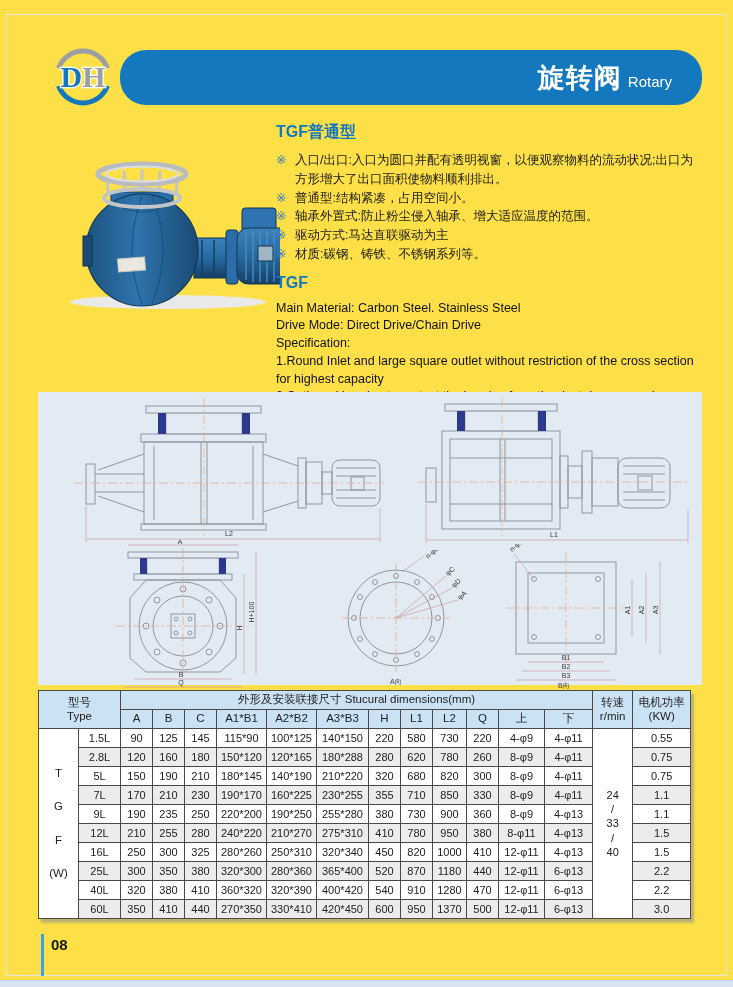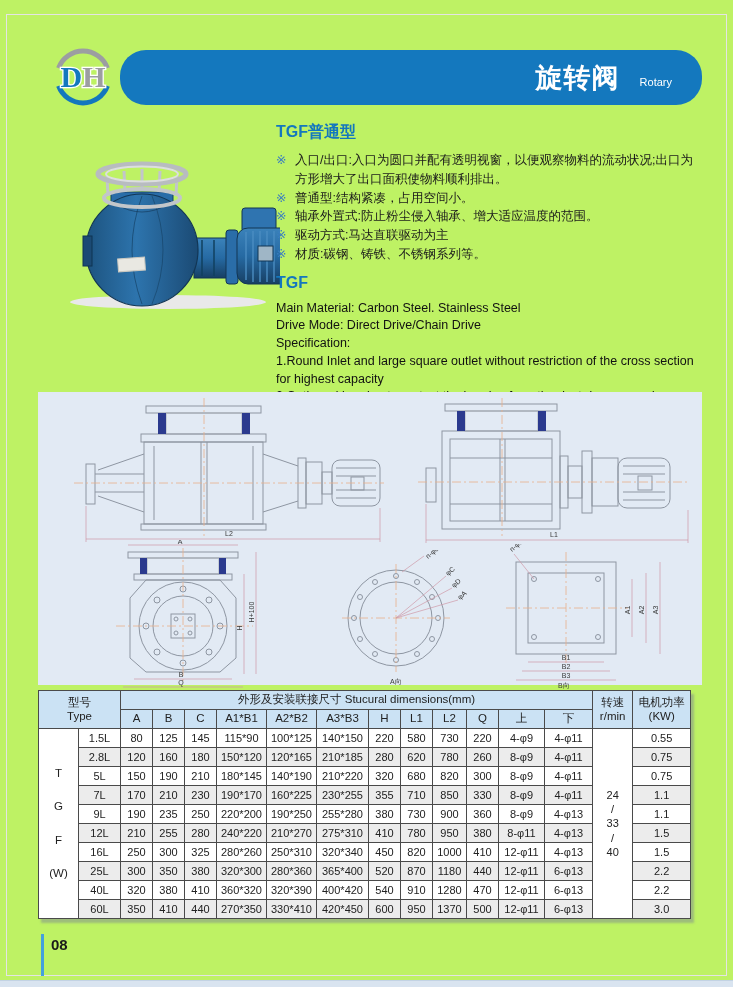--- a/index.html
+++ b/index.html
@@ -1,27 +1,27 @@
 <!DOCTYPE html>
 <html><head>
 <meta charset="utf-8">
 <style>
   * { margin:0; padding:0; box-sizing:border-box; }
   html,body { background:#fff; }
   body { font-family:"Liberation Sans","DejaVu Sans",sans-serif; color:#222; }
-  .page { position:relative; width:733px; height:987px; background:#bef264; overflow:hidden; }
+  .page { position:relative; width:733px; height:987px; background:#fde047; overflow:hidden; }
   .page-frame { position:absolute; left:6px; top:14px; width:721px; height:962px; border:1px solid #e4e4e4; pointer-events:none; }
   .bottom-strip { position:absolute; left:0; bottom:0; width:733px; height:7px; background:#d9e4f0; border-top:1px solid #c3d3e3; }
 
   
   .logo { position:absolute; left:52px; top:45px; width:62px; height:62px; }
   .banner { position:absolute; left:120px; top:50px; width:582px; height:55px; background:#1478be; border-radius:26px;
             display:flex; align-items:center; justify-content:flex-end; padding-right:30px; color:#fff; }
   .banner .zh { font-size:27px; font-weight:bold; letter-spacing:1px;text-align:right; }
-  .banner .en { font-size:11px; margin-left:20px; padding-top:8px; }
+  .banner .en { font-size:15px; margin-left:6px; padding-top:8px; }
 
   
   .photo { position:absolute; left:56px; top:144px; width:224px; height:170px; }
 
   
   .txtcol { position:absolute; left:276px; top:122px; width:420px; }
   .h-blue { color:#1377be; font-size:16px; font-weight:bold; margin-bottom:8px; }
   ul.bullets { list-style:none; margin-bottom:10px; }
   ul.bullets li { position:relative; padding-left:19px; font-size:12.5px; line-height:1.5; color:#1a1a1a; }
   ul.bullets li .mk { position:absolute; left:0; top:0; color:#3a7ec0; }
@@ -380,21 +380,21 @@
         <th>下</th>
       </tr>
     </thead>
     <tbody>
         <tr>
           <td rowspan="10" class="series-cell">T
 G
 F
 (W)</td>
           <td>1.5L</td>
-          <td>80</td>
+          <td>90</td>
           <td>125</td>
           <td>145</td>
           <td>115*90</td>
           <td>100*125</td>
           <td>140*150</td>
           <td>220</td>
           <td>580</td>
           <td>730</td>
           <td>220</td>
           <td>4-φ9</td>
@@ -406,21 +406,21 @@
 40</td>
           <td>0.55</td>
         </tr>
         <tr>
           <td>2.8L</td>
           <td>120</td>
           <td>160</td>
           <td>180</td>
           <td>150*120</td>
           <td>120*165</td>
-          <td>210*185</td>
+          <td>180*288</td>
           <td>280</td>
           <td>620</td>
           <td>780</td>
           <td>260</td>
           <td>8-φ9</td>
           <td>4-φ11</td>
           <td>0.75</td>
         </tr>
         <tr>
           <td>5L</td>

